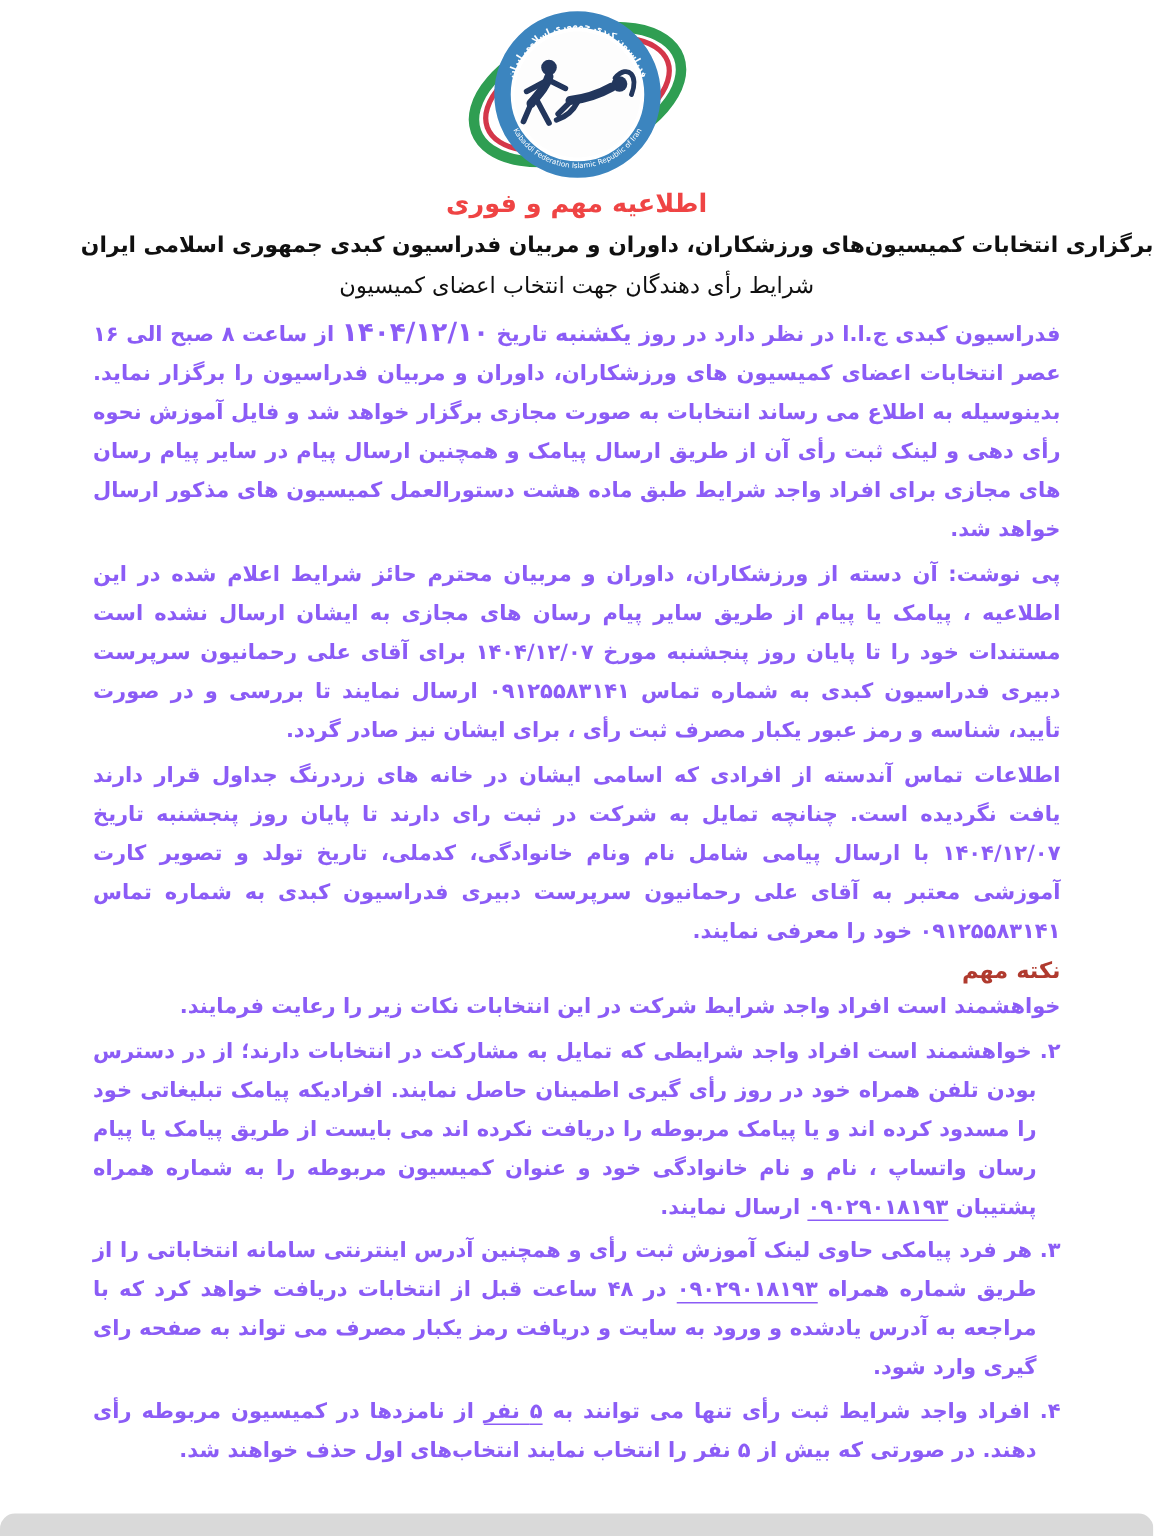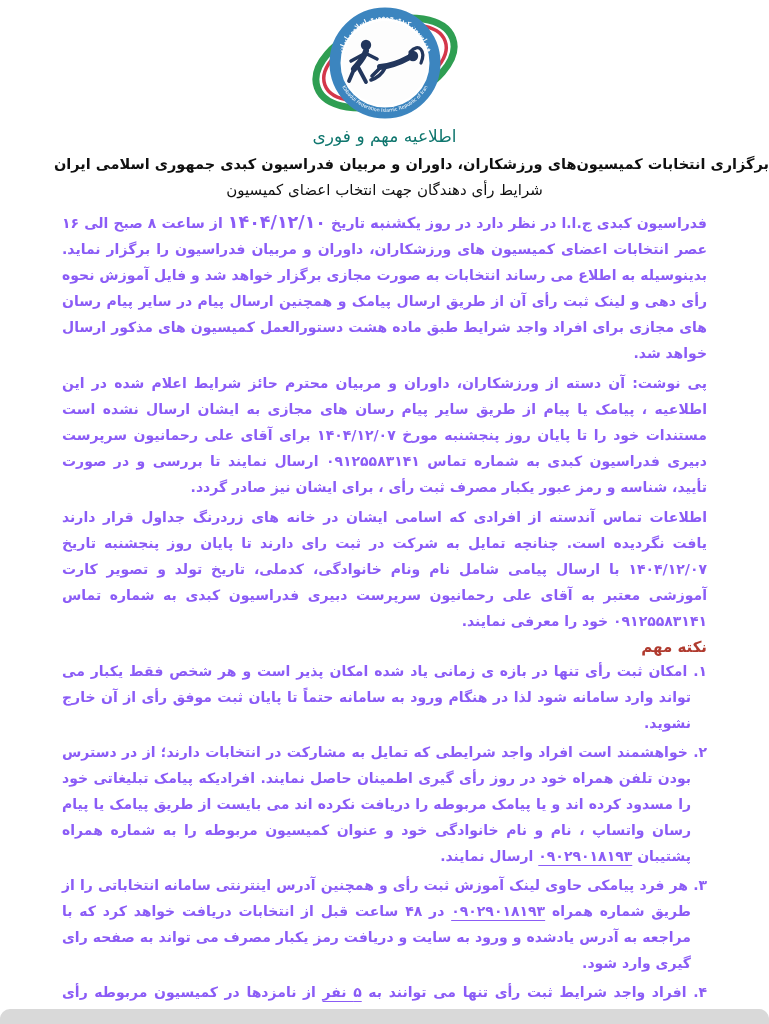--- a/index.html
+++ b/index.html
@@ -3,21 +3,21 @@
 <meta charset="utf-8">
 <style>
   * { margin:0; padding:0; box-sizing:border-box; }
   html,body { background:#ffffff; }
   body { font-family:"DejaVu Sans", sans-serif; }
   .page{
     position:relative; width:769px; height:1024px; margin:0 auto;
     background:#ffffff; overflow:hidden; direction:rtl;
   }
   .logo-wrap{ display:flex; justify-content:center; padding-top:5px; }
-  .doc-h1{ text-align:center; font-size:17px; font-weight:normal; color:#0f766e; margin-top:5px; }
+  .doc-h1{ text-align:center; font-size:17px; font-weight:bold; color:#ef4444; margin-top:5px; }
   .doc-h2{ text-align:right; font-size:14.5px; font-weight:bold; color:#101010; margin-top:10px; white-space:nowrap; }
   .doc-h3{ text-align:center; font-size:15px; font-weight:normal; color:#101010; margin-top:9px; }
   .content{ padding:10px 62px 0 62px; }
   .para{
     font-size:14px; line-height:26px; font-weight:bold; color:#8b5cf6;
     text-align:justify; margin:0 0 4px 0;
   }
   .day{ font-size:15px; }
   .bigdate{ font-size:17.5px; letter-spacing:.5px; }
   .note-heading{
@@ -73,22 +73,22 @@
   <div class="content">
 
     <p class="para"><span>فدراسیون کبدی ج.ا.ا در نظر دارد در روز </span><span class="day">یکشنبه</span><span> تاریخ </span><span class="bigdate">۱۴۰۴/۱۲/۱۰</span><span> از ساعت ۸ صبح الی ۱۶ عصر انتخابات اعضای کمیسیون های ورزشکاران، داوران و مربیان فدراسیون را برگزار نماید. بدینوسیله به اطلاع می رساند انتخابات به صورت مجازی برگزار خواهد شد و فایل آموزش نحوه رأی دهی و لینک ثبت رأی آن از طریق ارسال پیامک و همچنین ارسال پیام در سایر پیام رسان های مجازی برای افراد واجد شرایط طبق ماده هشت دستورالعمل کمیسیون های مذکور ارسال خواهد شد.</span></p>
 
     <p class="para">پی نوشت: آن دسته از ورزشکاران، داوران و مربیان محترم حائز شرایط اعلام شده در این اطلاعیه ، پیامک یا پیام از طریق سایر پیام رسان های مجازی به ایشان ارسال نشده است مستندات خود را تا پایان روز پنجشنبه مورخ ۱۴۰۴/۱۲/۰۷ برای آقای علی رحمانیون سرپرست دبیری فدراسیون کبدی به شماره تماس ۰۹۱۲۵۵۸۳۱۴۱ ارسال نمایند تا بررسی و در صورت تأیید، شناسه و رمز عبور یکبار مصرف ثبت رأی ، برای ایشان نیز صادر گردد.</p>
 
     <p class="para">اطلاعات تماس آندسته از افرادی که اسامی ایشان در خانه های زردرنگ جداول قرار دارند یافت نگردیده است. چنانچه تمایل به شرکت در ثبت رای دارند تا پایان روز پنجشنبه تاریخ ۱۴۰۴/۱۲/۰۷ با ارسال پیامی شامل نام ونام خانوادگی، کدملی، تاریخ تولد و تصویر کارت آموزشی معتبر به آقای علی رحمانیون سرپرست دبیری فدراسیون کبدی به شماره تماس ۰۹۱۲۵۵۸۳۱۴۱ خود را معرفی نمایند.</p>
 
     <div class="note-heading">نکته مهم</div>
 
+    <p class="para">خواهشمند است افراد واجد شرایط شرکت در این انتخابات نکات زیر را رعایت فرمایند.</p>
 
-    <div class="para item"><span>۱.</span><span> امکان ثبت رأی تنها در بازه ی زمانی یاد شده امکان پذیر است و هر شخص فقط یکبار می تواند وارد سامانه شود لذا در هنگام ورود به سامانه حتماً تا پایان ثبت موفق رأی از آن خارج نشوید.</span></div>
 
     <div class="para item"><span>۲.</span><span> خواهشمند است افراد واجد شرایطی که تمایل به مشارکت در انتخابات دارند؛ از در دسترس بودن تلفن همراه خود در روز رأی گیری اطمینان حاصل نمایند. افرادیکه پیامک تبلیغاتی خود را مسدود کرده اند و یا پیامک مربوطه را دریافت نکرده اند می بایست از طریق پیامک یا پیام رسان واتساپ ، نام و نام خانوادگی خود و عنوان کمیسیون مربوطه را به شماره همراه پشتیبان </span><span class="u">۰۹۰۲۹۰۱۸۱۹۳</span><span> ارسال نمایند.</span></div>
 
     <div class="para item"><span>۳.</span><span> هر فرد پیامکی حاوی لینک آموزش ثبت رأی و همچنین آدرس اینترنتی سامانه انتخاباتی را از طریق شماره همراه </span><span class="u">۰۹۰۲۹۰۱۸۱۹۳</span><span> در ۴۸ ساعت قبل از انتخابات دریافت خواهد کرد که با مراجعه به آدرس یادشده و ورود به سایت و دریافت رمز یکبار مصرف می تواند به صفحه رای گیری وارد شود.</span></div>
 
     <div class="para item"><span>۴.</span><span> افراد واجد شرایط ثبت رأی تنها می توانند به </span><span class="u">۵ نفر</span><span> از نامزدها در کمیسیون مربوطه رأی دهند. در صورتی که بیش از ۵ نفر را انتخاب نمایند انتخاب‌های اول حذف خواهند شد.</span></div>
 
   </div>
 
   <div class="bottom-strip"></div>

